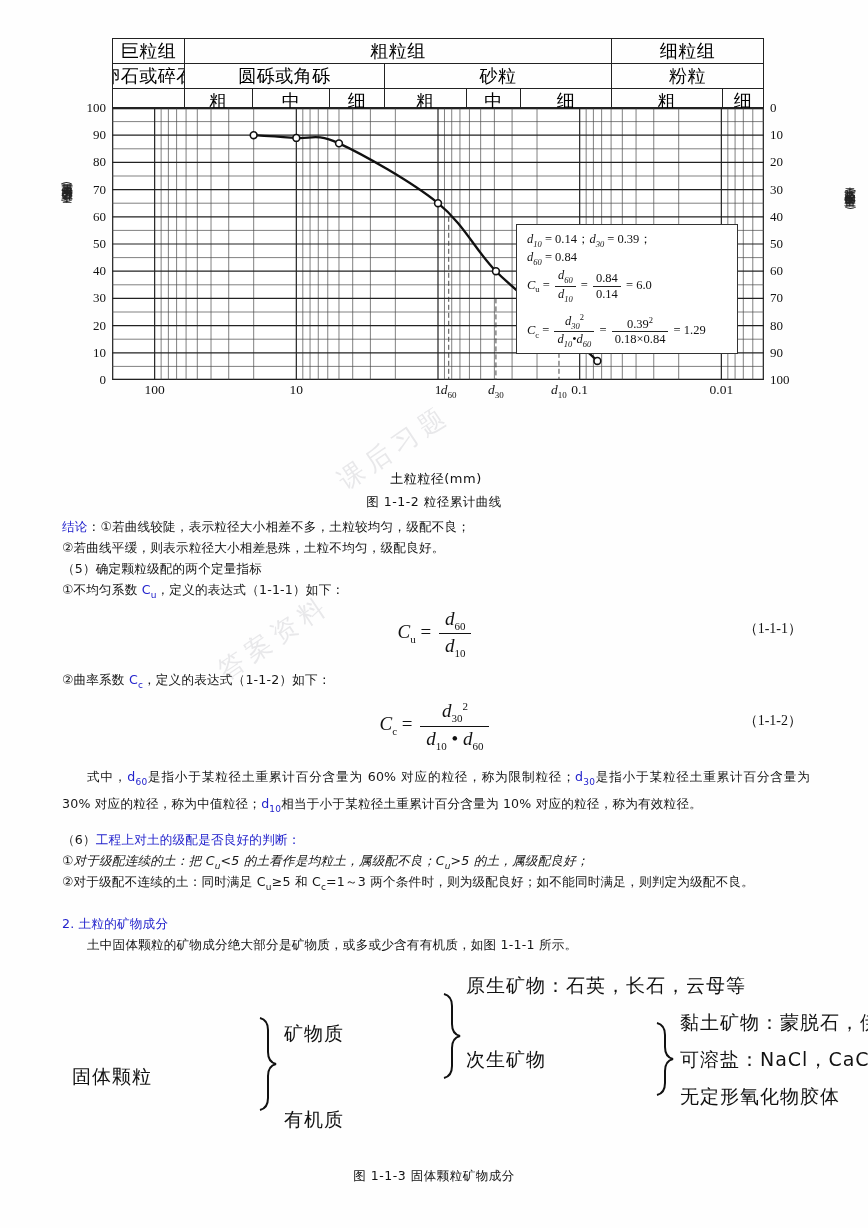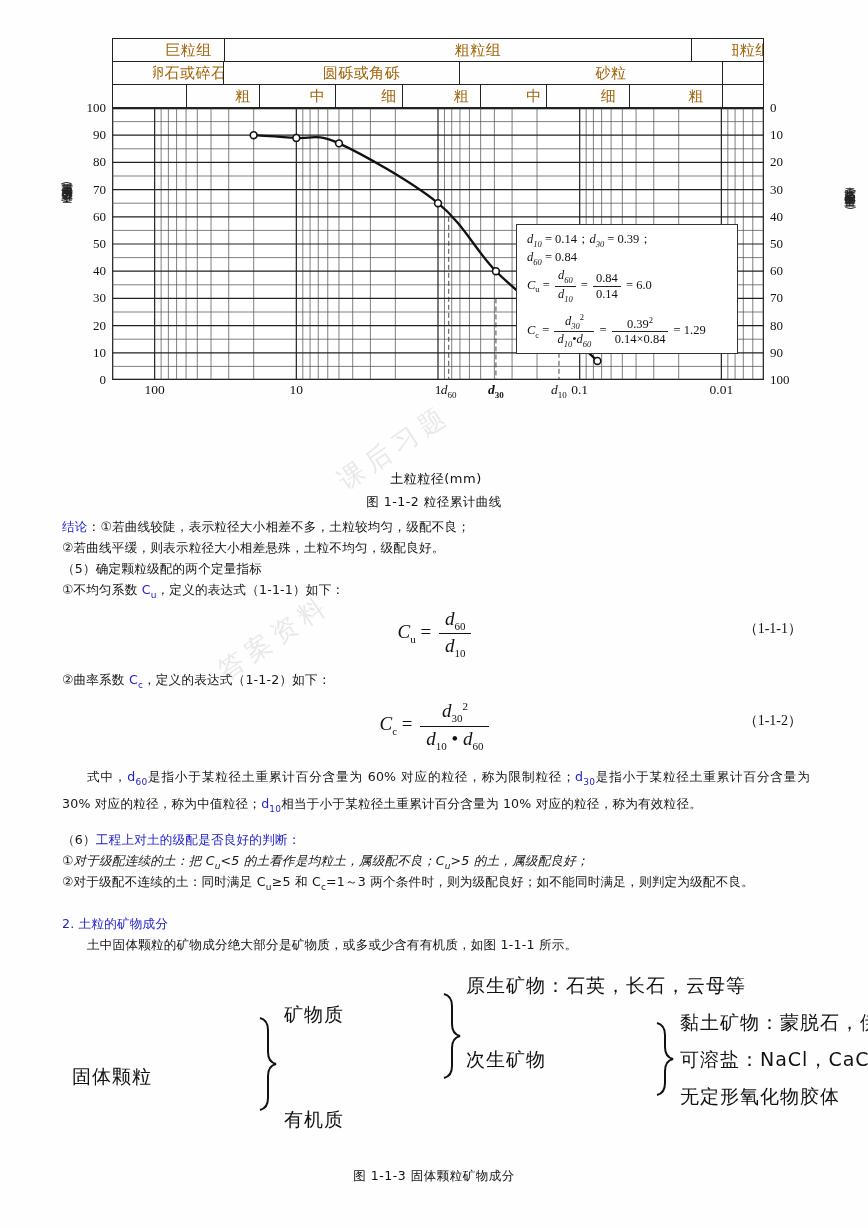--- a/index.html
+++ b/index.html
@@ -46,26 +46,25 @@
     box-sizing: border-box;
   }
   .cls-row:last-child { border-bottom: none; }
   .cls-cell {
     border-right: 1.1px solid #222;
     box-sizing: border-box;
     display: flex;
     align-items: center;
     justify-content: center;
     font-family: "DejaVu Sans", sans-serif;
-    font-size: 15px;
+    font-size: 18px;
     letter-spacing: 0.5px;
-    color: #a16207;
+    color: #000000;
     white-space: nowrap;
     overflow: hidden;
-    margin-left: 40px;
   }
   .cls-cell:last-child { border-right: none; }
   .cls-cell.blank { }
 
   
   .plot-wrap {
     position: absolute;
     left: 0; top: 70px;
     width: 652px; height: 272px;
   }
@@ -351,21 +350,21 @@
             <span class="it">C</span><span class="sb2">u</span> =
             <span class="frac"><span class="num"><span class="it">d</span><span class="sb">60</span></span><span class="den"><span class="it">d</span><span class="sb">10</span></span></span>
             =
             <span class="frac"><span class="num">0.84</span><span class="den">0.14</span></span>
             = 6.0
           </div>
           <div class="ln" style="margin-top:9px">
             <span class="it">C</span><span class="sb2">c</span> =
             <span class="frac"><span class="num"><span class="it">d</span><span class="sb">30</span><span class="sp">2</span></span><span class="den"><span class="it">d</span><span class="sb">10</span>•<span class="it">d</span><span class="sb">60</span></span></span>
             =
-            <span class="frac"><span class="num">0.39<span class="sp">2</span></span><span class="den">0.14×0.84</span></span>
+            <span class="frac"><span class="num">0.39<span class="sp">2</span></span><span class="den">0.18×0.84</span></span>
             = 1.29
           </div>
         </div>
 
         <div id="yleftticks">
             <div class="ylab-l" style="left: -32px; top: 272px;">0</div>
             <div class="ylab-l" style="left: -32px; top: 244.8px;">10</div>
             <div class="ylab-l" style="left: -32px; top: 217.6px;">20</div>
             <div class="ylab-l" style="left: -32px; top: 190.4px;">30</div>
             <div class="ylab-l" style="left: -32px; top: 163.2px;">40</div>
@@ -391,21 +390,21 @@
           </div>
       </div>
 
       <div id="xticks" style="position:absolute;left:0;top:342px;width:652px;height:26px;">
           <div class="xlab" style="left: 42.6486px; top: 2px;">100</div>
           <div class="xlab" style="left: 184.324px; top: 2px;">10</div>
           <div class="xlab" style="left: 326px; top: 2px;">1</div>
           <div class="xlab" style="left: 467.676px; top: 2px;">0.1</div>
           <div class="xlab" style="left: 609.351px; top: 2px;">0.01</div>
           <div class="xlab" style="left: 336.728px; top: 2px;"><i>d</i><sub>60</sub></div>
-          <div class="xlab" style="left: 383.936px; top: 2px; font-weight: bold;"><i>d</i><sub>30</sub></div>
+          <div class="xlab" style="left: 383.936px; top: 2px;"><i>d</i><sub>30</sub></div>
           <div class="xlab" style="left: 446.973px; top: 2px;"><i>d</i><sub>10</sub></div>
         </div>
     </div>
 
     <div class="xaxis-title">土粒粒径(mm)</div>
   </div>
 
   <div class="figcap" style="left:0; top:494px;">图 1-1-2   粒径累计曲线</div>
 
   <div class="txt" style="top:516px;">
@@ -468,21 +467,21 @@
     <svg width="748" height="175">
 
       <path d="M 198 48 q 8 2 8 12 v 22 q 0 10 8 12 q -8 2 -8 12 v 22 q 0 10 -8 12" fill="none" stroke="#111" stroke-width="2"></path>
 
       <path d="M 382 24 q 8 2 8 12 v 18 q 0 10 8 12 q -8 2 -8 12 v 18 q 0 10 -8 12" fill="none" stroke="#111" stroke-width="2"></path>
 
       <path d="M 595 53 q 8 2 8 12 v 12 q 0 10 8 12 q -8 2 -8 12 v 12 q 0 10 -8 12" fill="none" stroke="#111" stroke-width="2"></path>
     </svg>
 
     <div class="node" style="left:10px; top:94px;text-align:center;">固体颗粒</div>
-    <div class="node" style="left:222px; top:32px;">矿物质</div>
+    <div class="node" style="left:222px; top:51px;">矿物质</div>
     <div class="node" style="left:222px; top:137px;">有机质</div>
     <div class="node" style="left:404px; top:3px;">原生矿物：石英，长石，云母等</div>
     <div class="node" style="left:404px; top:77px;">次生矿物</div>
     <div class="node" style="left:618px; top:40px;">黏土矿物：蒙脱石，伊利石，高岭石等</div>
     <div class="node" style="left:618px; top:77px;">
       <span>可溶盐：NaCl，CaCO</span>
     </div>
     <div class="node" style="left:618px; top:114px;">无定形氧化物胶体</div>
   </div>
 

